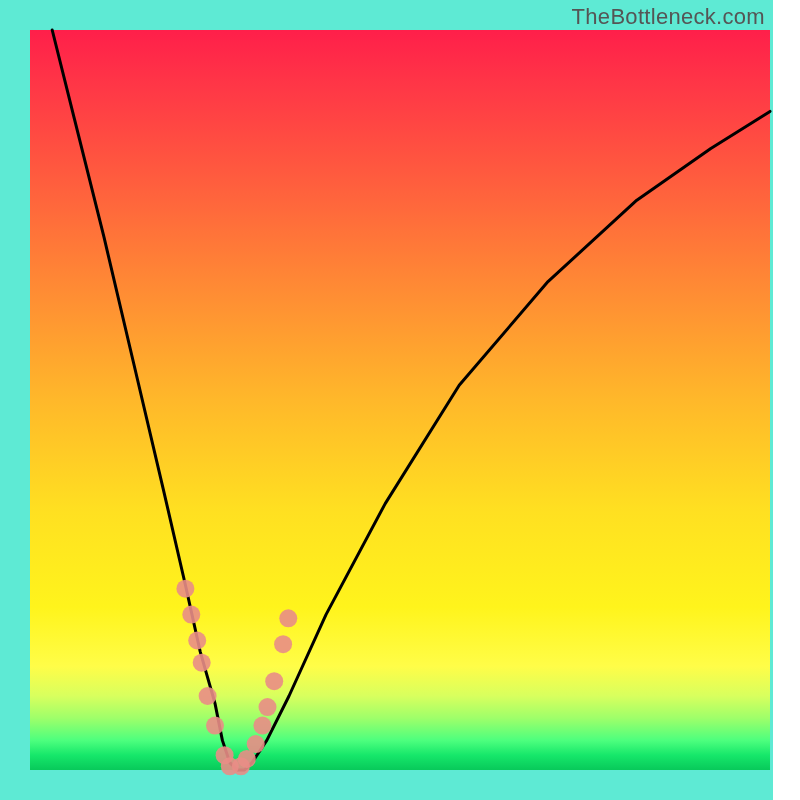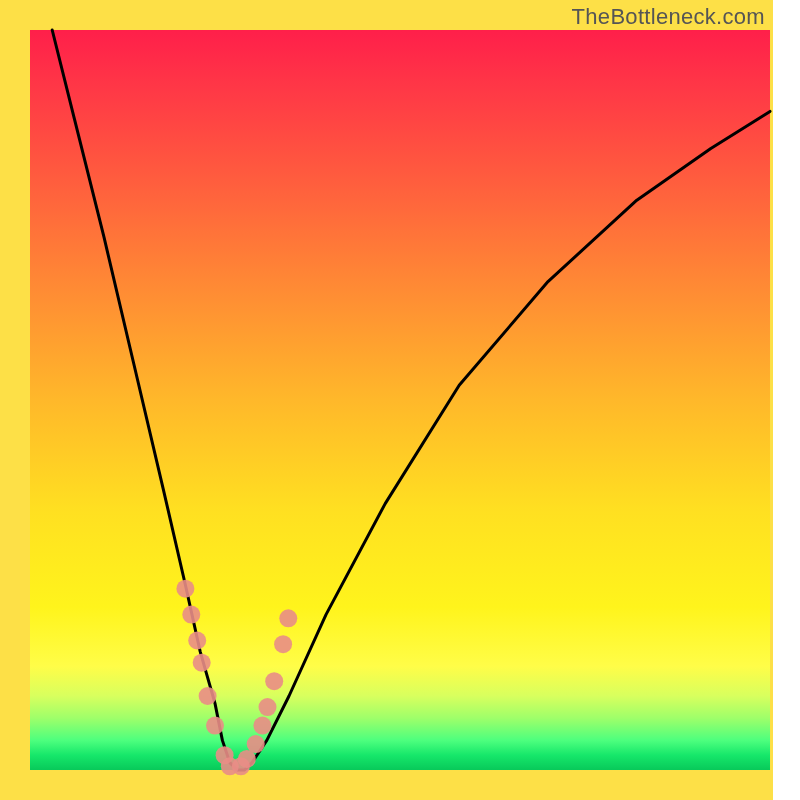--- a/index.html
+++ b/index.html
@@ -7,21 +7,21 @@
     padding: 0;
     width: 800px;
     height: 800px;
     overflow: hidden;
     font-family: Arial, Helvetica, sans-serif;
   }
   .frame {
     position: relative;
     width: 773px;
     height: 800px;
-    background: #fde047;
+    background: #5eead4;
   }
   .plot-area {
     position: absolute;
     left: 30px;
     top: 30px;
     width: 740px;
     height: 740px;
     background: linear-gradient(
       to bottom,
       #ff1f4a 0%,

